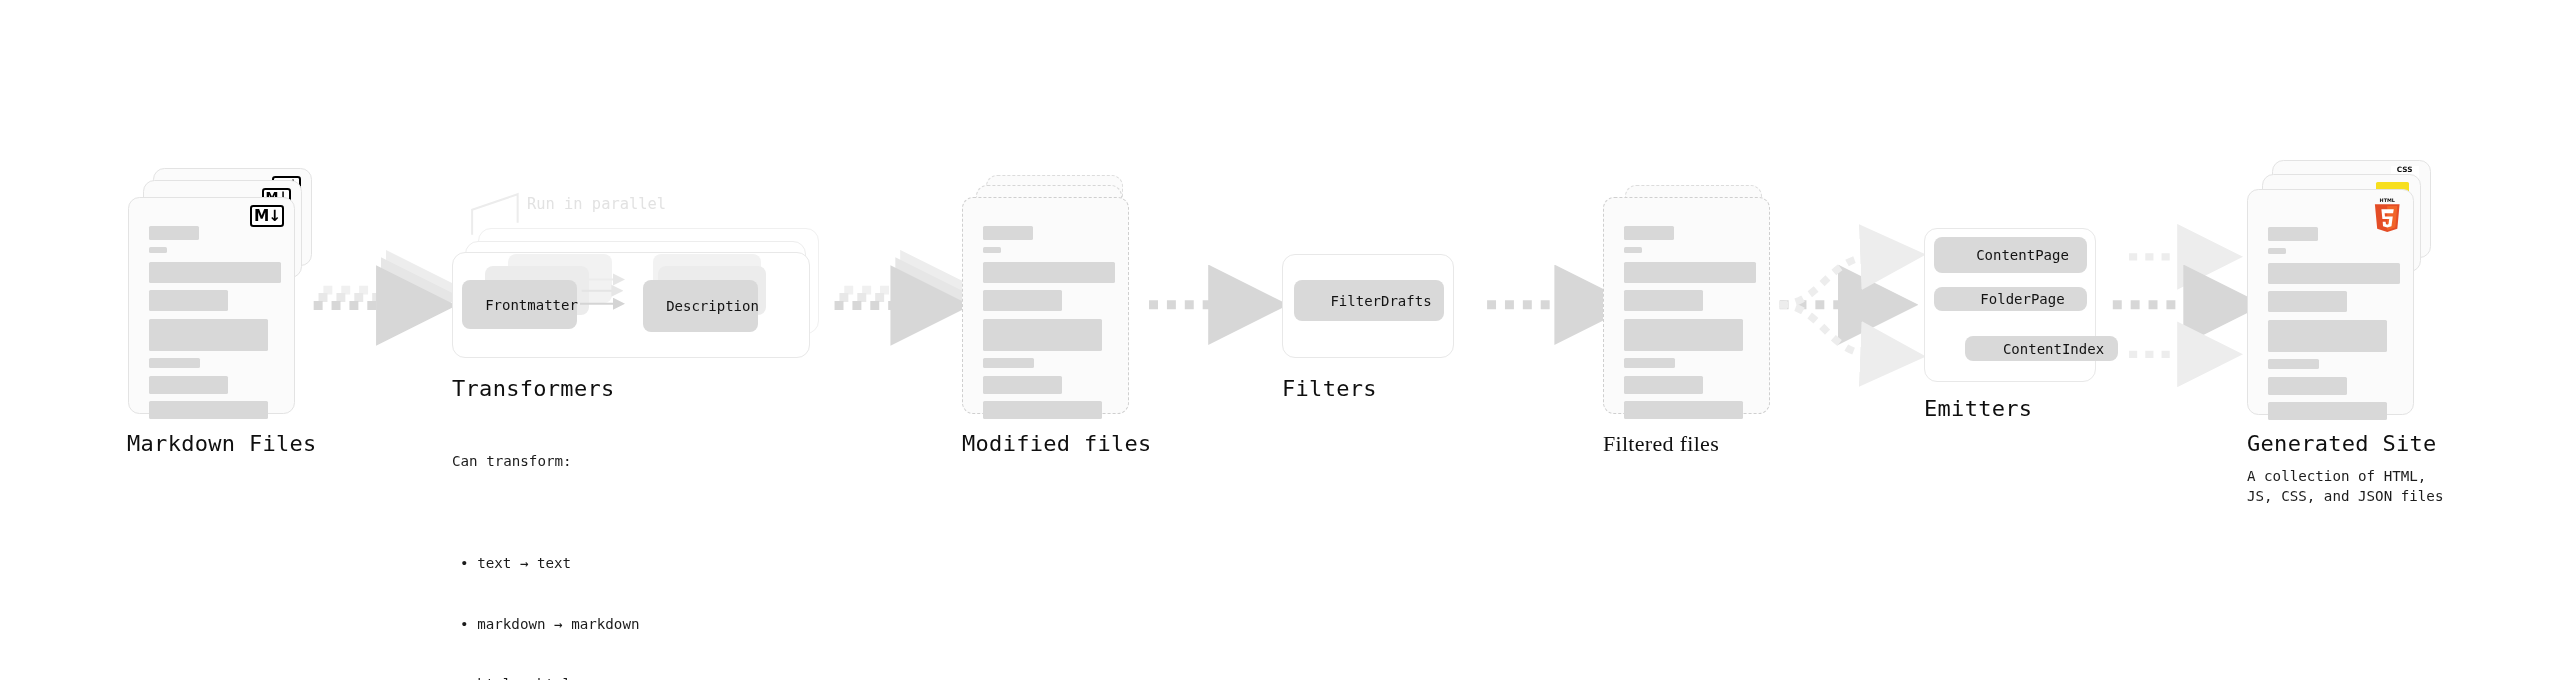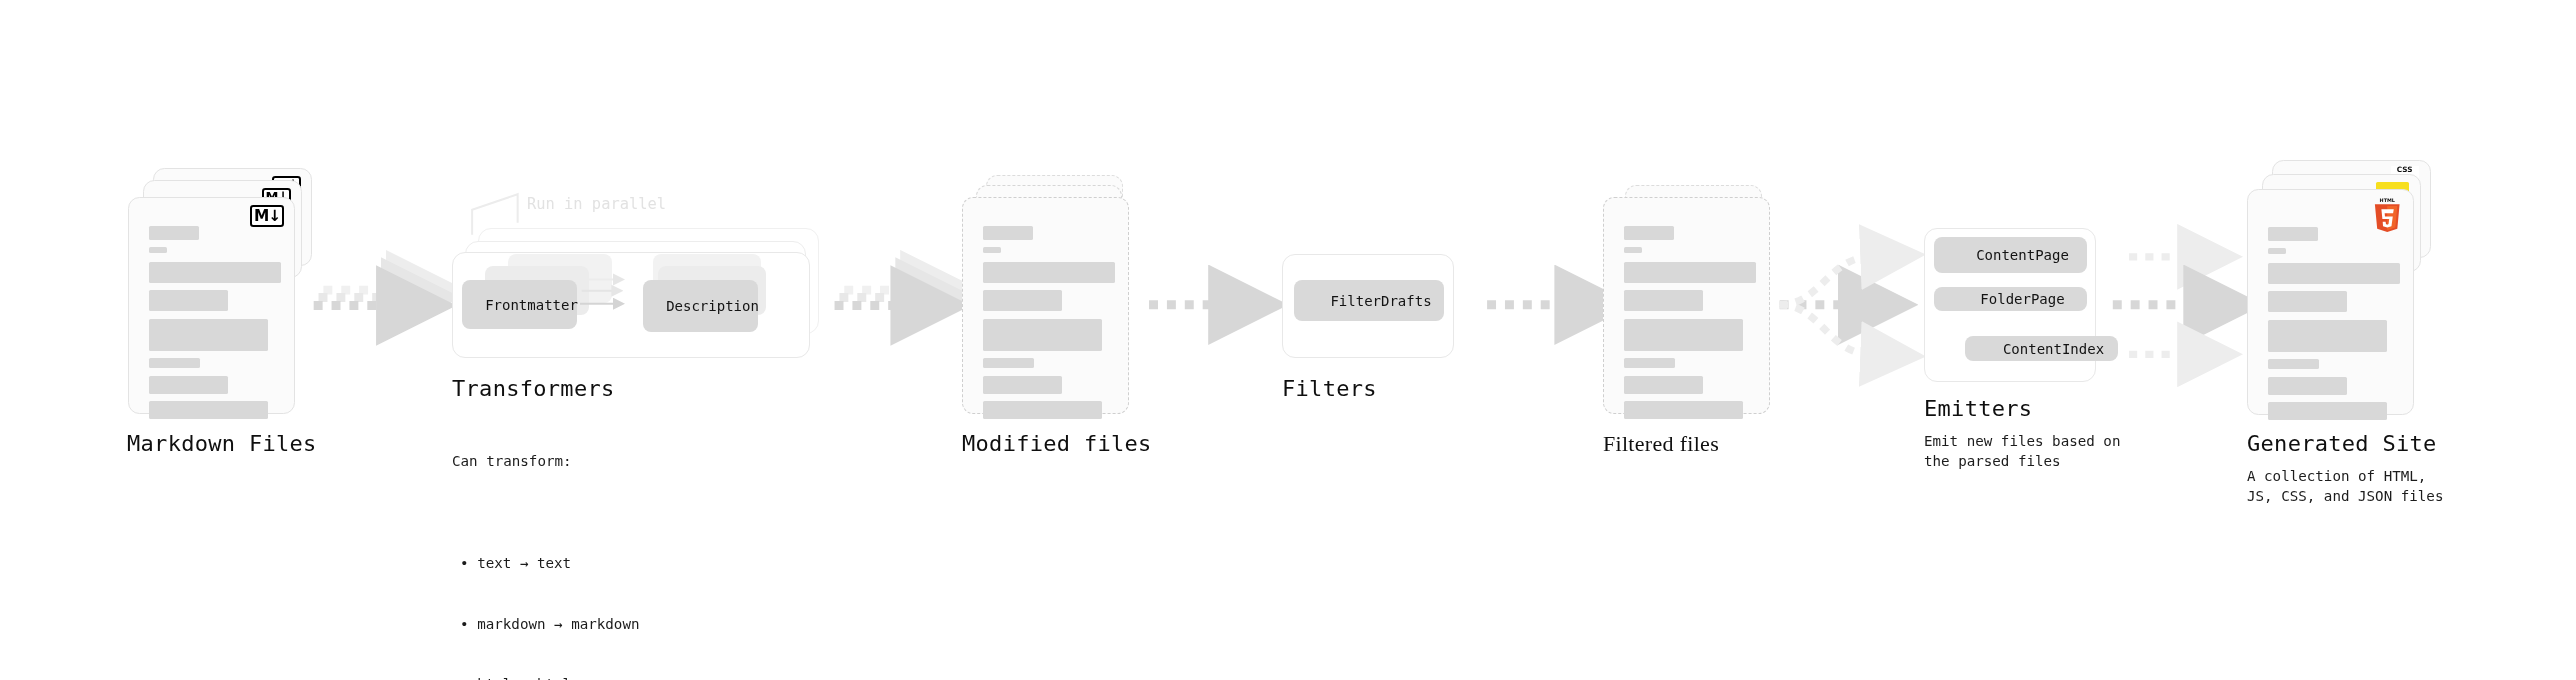--- a/index.html
+++ b/index.html
@@ -263,22 +263,20 @@
   </div>
 
   <div>
     <div class="group-box" style="left:1924px; top:228px; width:172px; height:154px;"></div>
     <div class="chip" style="left:1934px; top:237px; width:153px; height:36px;">ContentPage</div>
     <div class="chip" style="left:1934px; top:287px; width:153px; height:24px;">FolderPage</div>
     <div class="chip" style="left:1934px; top:336px; width:153px; height:25px;margin-left:31px;">ContentIndex</div>
   </div>
   <div class="label-group" style="left:1924px; top:396px;">
     <div class="node-title">Emitters</div>
-    <div class="node-desc">Emit new files based on
-the parsed files</div>
   </div>
 
   <div class="doc-stack">
     <div class="doc-card" style="left:2272px; top:160px; width:159px; height:98px;">
       <div class="css-badge" style="right:11.4px; top:4.9px;">CSS</div>
     </div>
     <div class="doc-card" style="left:2262px; top:174px; width:159px; height:98px;">
       <div class="js-badge" style="right:11.4px; top:6.5px;"></div>
     </div>
     <div class="doc-card" style="left:2247px; top:189px; width:167px; height:226px;">

